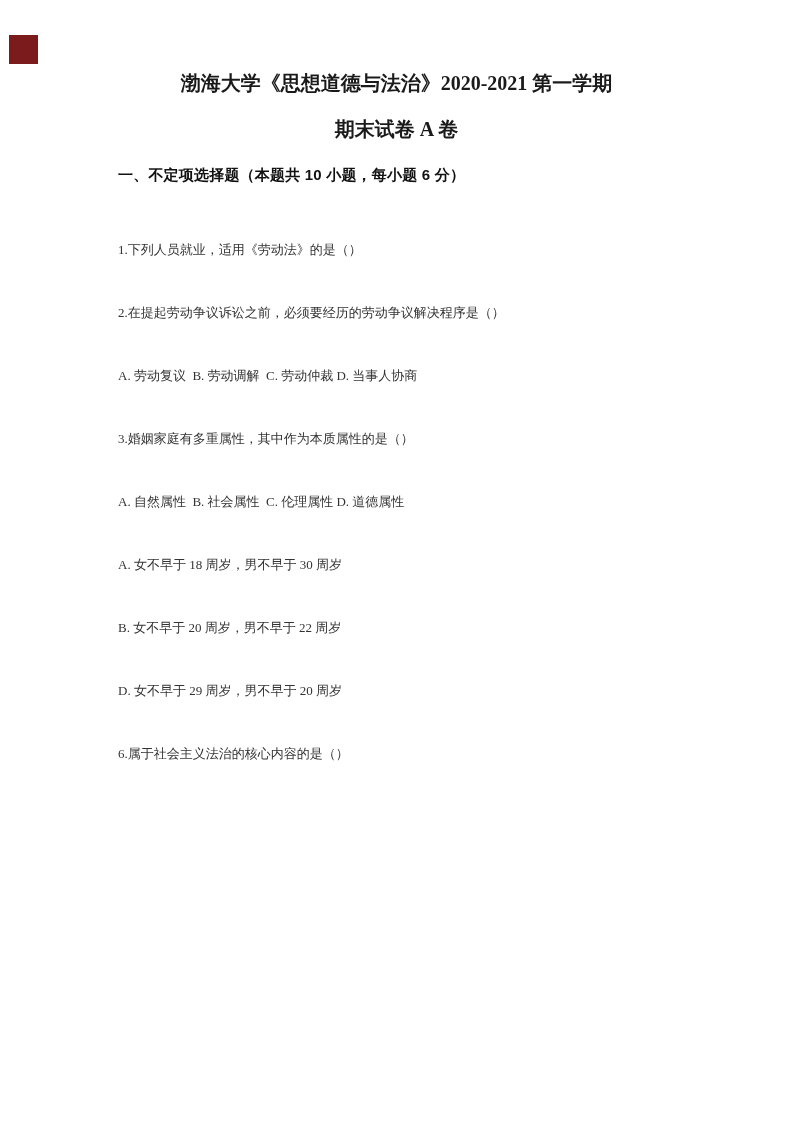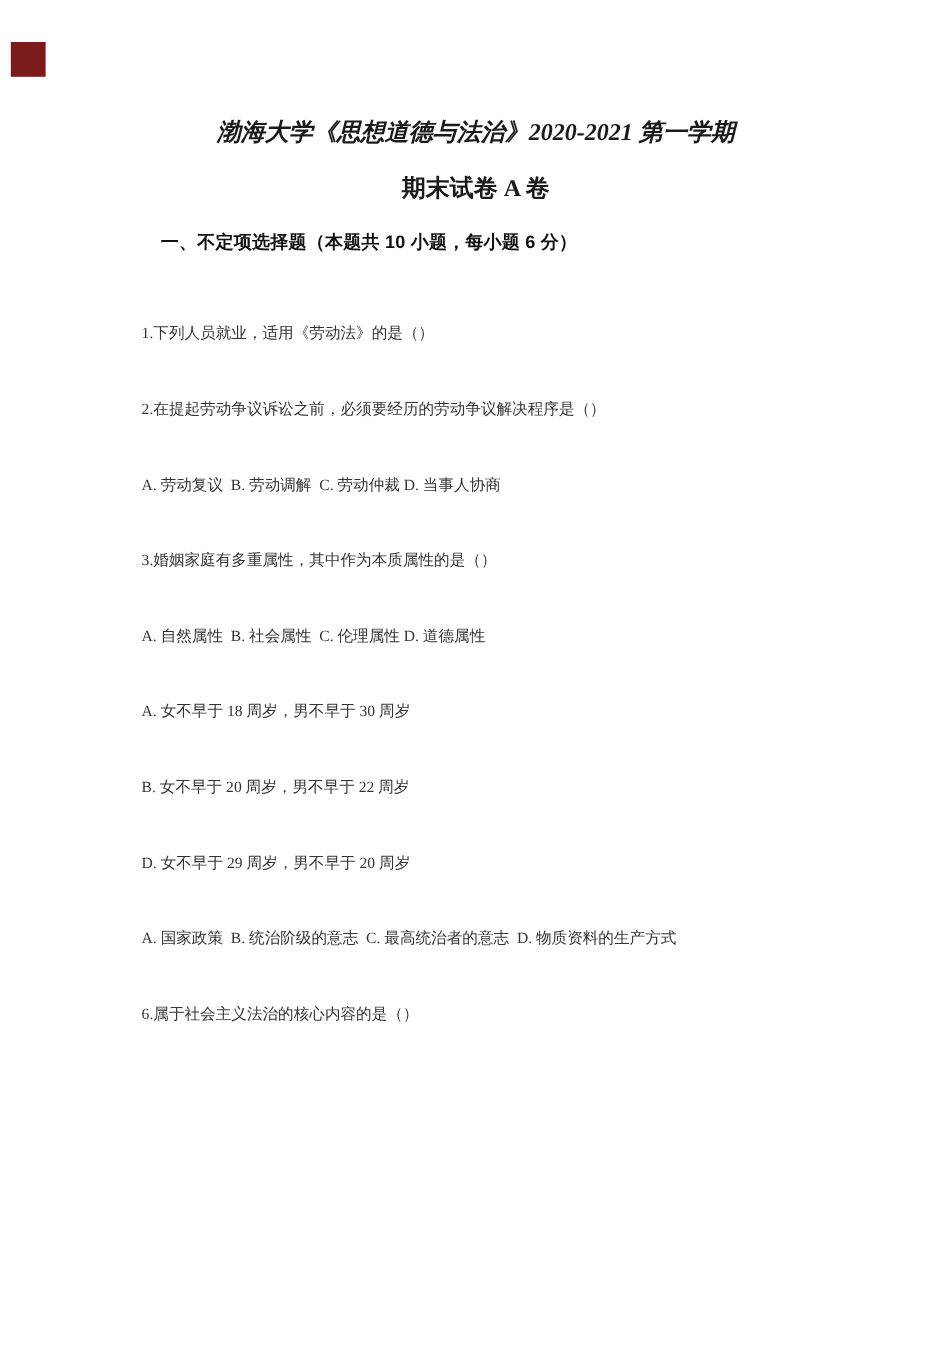--- a/index.html
+++ b/index.html
@@ -20,31 +20,31 @@
     height: 29px;
   }
   .content { padding: 0 118px 0 118px; }
   .title {
     text-align: center;
     font-weight: bold;
     color: #1a1a1a;
     font-size: 20px;
     line-height: 26px;
   }
-  .title-1 { padding-top: 98px; font-style: italic; }
+  .title-1 { padding-top: 70px; }
   .title-2 { margin-top: 20px; }
   .sec-heading {
     font-family: "Liberation Sans", "DejaVu Sans", sans-serif;
     font-weight: 700;
     font-size: 15px;
     line-height: 20px;
     color: #111111;
     letter-spacing: 0.2px;
   }
-  .sec1-heading { margin-top: 23px; margin-left: 16px; }
+  .sec1-heading { margin-top: 23px; }
   .lines {
     font-size: 13px;
     white-space: pre-wrap;
     color: #333333;
   }
   .lines-1 { margin-top: 12px; line-height: 21px; }
   .line { min-height: 1em; }
 </style>
 </head>
 <body>
@@ -59,21 +59,20 @@
     <div class="sec-heading sec1-heading">一、不定项选择题（本题共 10 小题，每小题 6 分）</div>
     <div class="lines lines-1">
       <div class="line">1.下列人员就业，适用《劳动法》的是（）</div>
       <div class="line">2.在提起劳动争议诉讼之前，必须要经历的劳动争议解决程序是（）</div>
       <div class="line">A. 劳动复议  B. 劳动调解  C. 劳动仲裁 D. 当事人协商</div>
       <div class="line">3.婚姻家庭有多重属性，其中作为本质属性的是（）</div>
       <div class="line">A. 自然属性  B. 社会属性  C. 伦理属性 D. 道德属性</div>
       <div class="line">A. 女不早于 18 周岁，男不早于 30 周岁</div>
       <div class="line">B. 女不早于 20 周岁，男不早于 22 周岁</div>
       <div class="line">D. 女不早于 29 周岁，男不早于 20 周岁</div>
-      <div class="line">A. 国家政策  B. 统治阶级的意志  C. 最高统治者的意志  D. 物质资料的生产方式</div>
       <div class="line">6.属于社会主义法治的核心内容的是（）</div>
       
       
       
       
       
       
       
       
       

